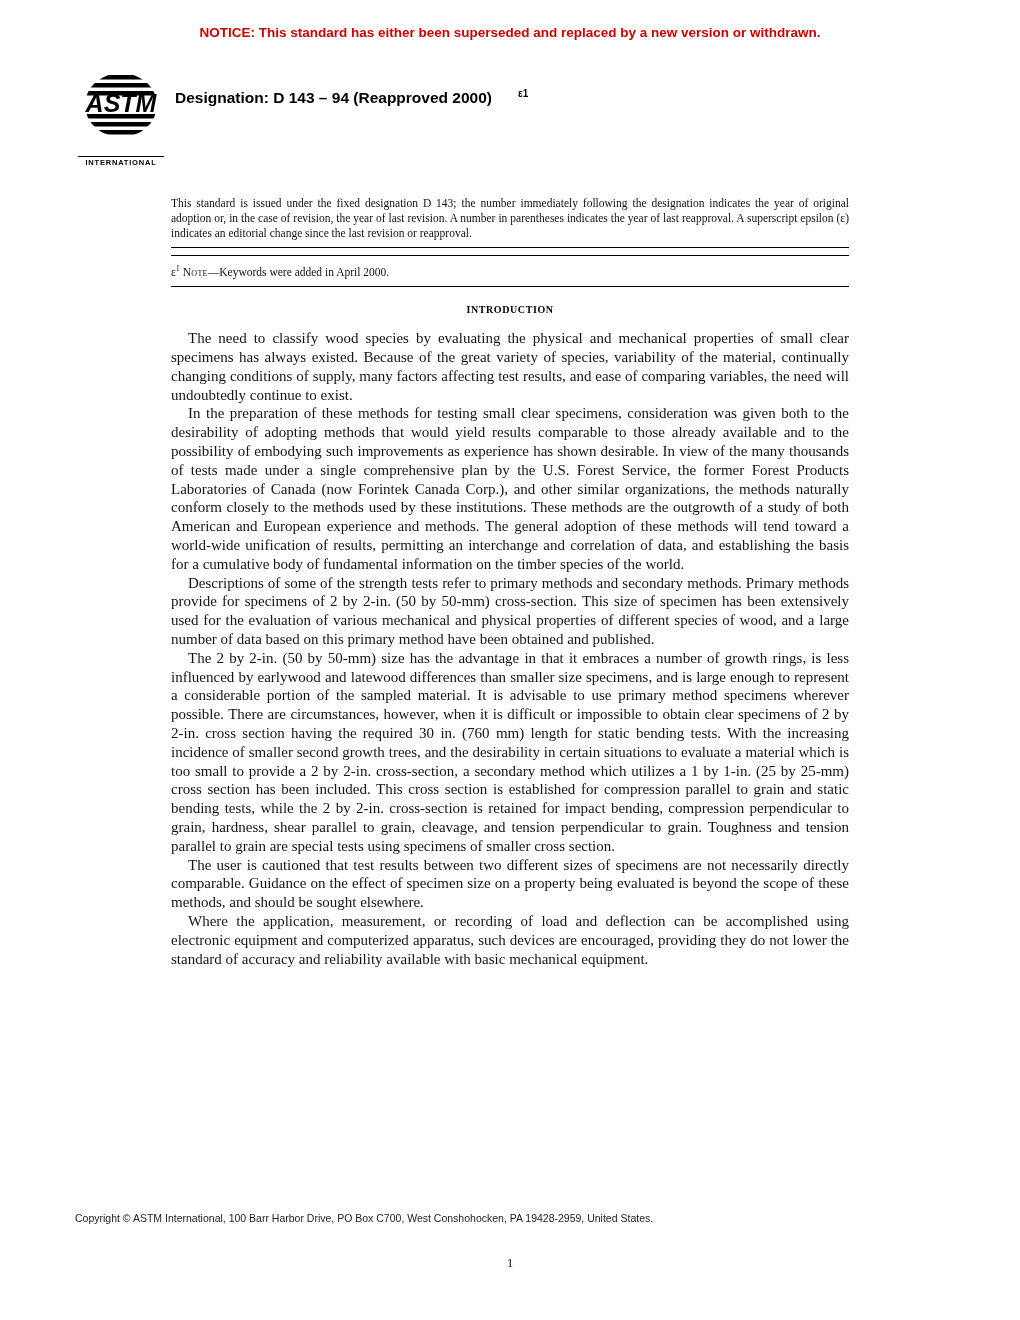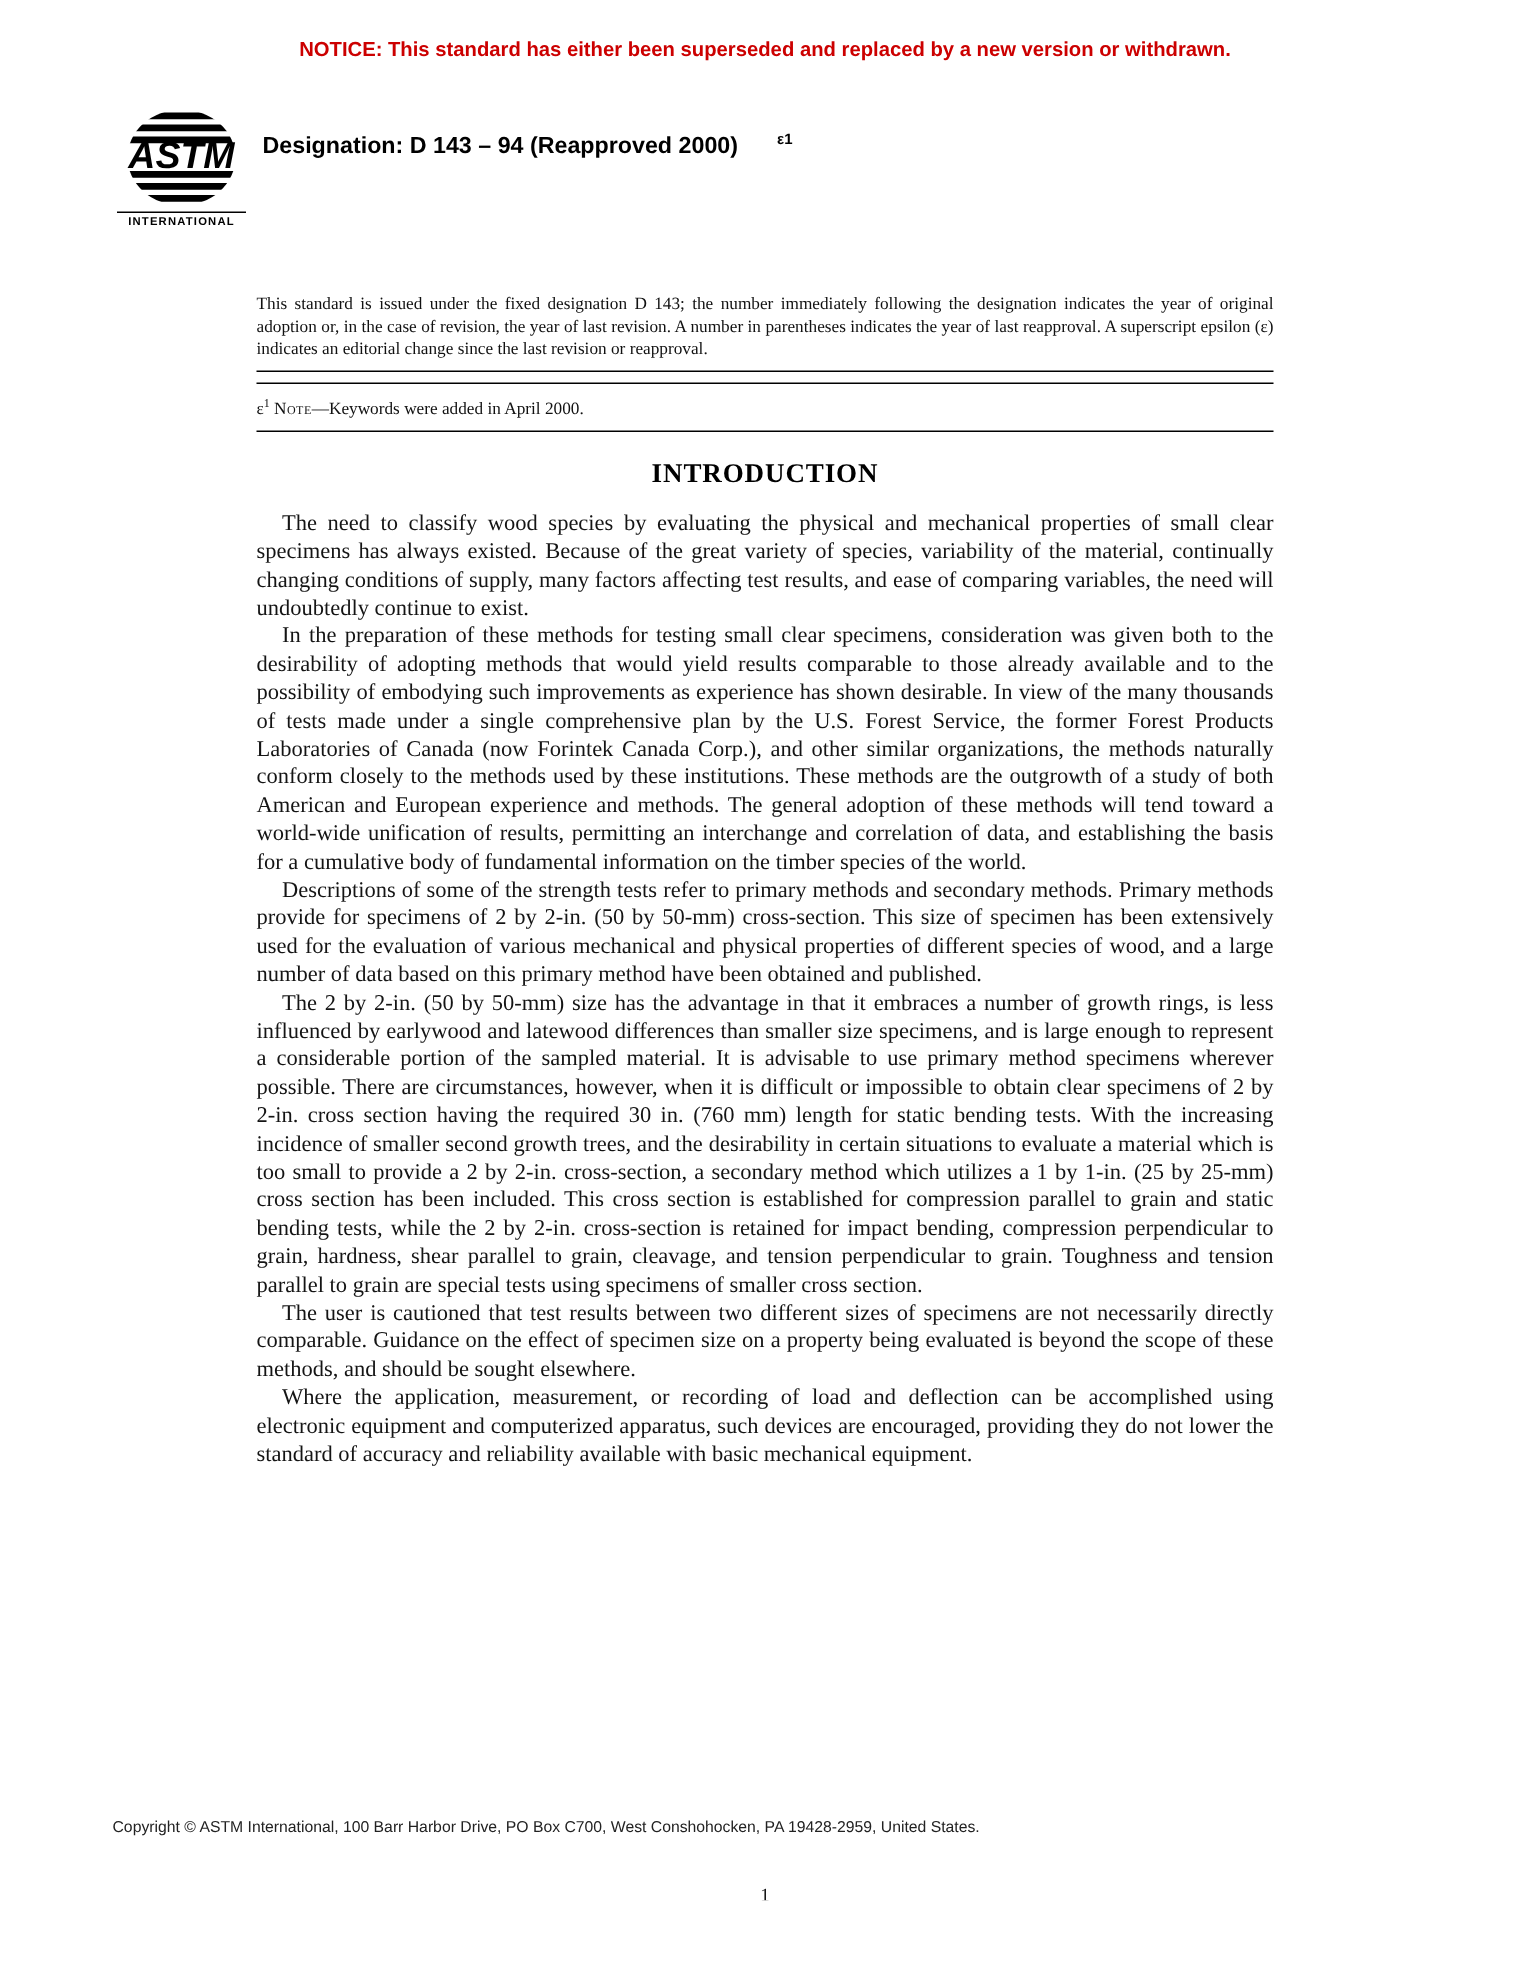--- a/index.html
+++ b/index.html
@@ -27,21 +27,21 @@
   }
   
   .logo {
     position: absolute;
     top: 72px; left: 78px;
     width: 86px;
     text-align: center;
   }
   .logo svg { display: block; }
   .logo-sub {
-    margin-top: 2px;
+    margin-top: 17px;
     font-family: "Liberation Sans", sans-serif;
     font-weight: bold;
     font-size: 7.5px;
     letter-spacing: 0.8px;
     color: #000;
     border-top: 1.5px solid #000;
     padding-top: 1px;
   }
   
   .designation {
@@ -89,21 +89,21 @@
     line-height: 14px;
   }
   .keywords .eps { font-size: 11.5px; }
   .keywords sup { font-size: 8px; }
   .keywords .note-label { font-variant: small-caps; letter-spacing: 0.3px; }
   .intro-heading {
     margin-top: 17px;
     margin-bottom: 14px;
     text-align: center;
     font-weight: bold;
-    font-size: 18px;
+    font-size: 10px;
     letter-spacing: 0.6px;
     color: #000;
   }
   .body-para {
     font-size: 15px;
     line-height: 18.8px;
     text-align: justify;
     text-indent: 17px;
     color: #141414;
   }

